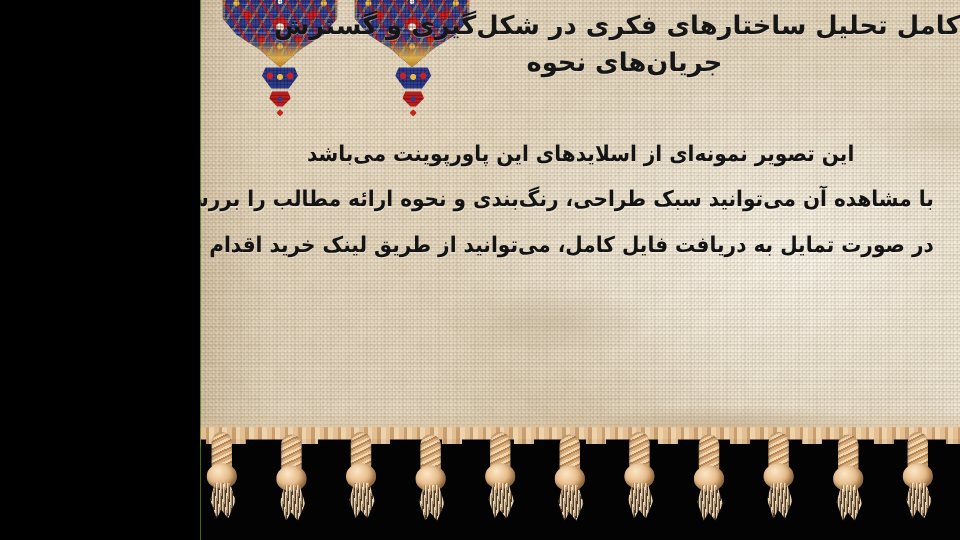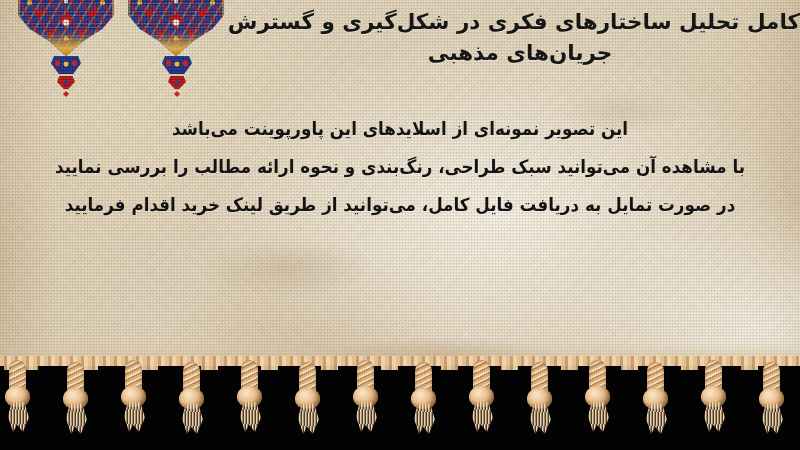--- a/index.html
+++ b/index.html
@@ -3,21 +3,21 @@
 <meta charset="utf-8">
 <title>Persian Carpet Slide</title>
 <style>
   html, body {
     margin: 0;
     padding: 0;
     background: #000;
   }
   #slide {
     position: relative;
-    width: 800px;
+    width: 633px;
     height: 450px;
     overflow: hidden;
     background: #84cc16;
     font-family: "DejaVu Sans", "Liberation Sans", sans-serif;
   }
 
   
   .canvas-field {
     position: absolute;
     left: 0; top: 0;
@@ -293,21 +293,21 @@
     </div>
     <div class="pendant" id="pen-b">
       <div class="p-top"></div>
         <div class="p-mid"></div>
         <div class="p-dot"></div>
     </div>
   </div>
 
   <div class="title">
     <span class="title-line">کامل تحلیل ساختارهای فکری در شکل‌گیری و گسترش</span>
-    <span class="title-line">جریان‌های مذهبی</span>
+    <span class="title-line">جریان‌های نحوه</span>
   </div>
 
   <div class="body-block">
     <span class="body-line">این تصویر نمونه‌ای از اسلایدهای این پاورپوینت می‌باشد</span>
     <span class="body-line">با مشاهده آن می‌توانید سبک طراحی، رنگ‌بندی و نحوه ارائه مطالب را بررسی نمایید</span>
     <span class="body-line">در صورت تمایل به دریافت فایل کامل، می‌توانید از طریق لینک خرید اقدام فرمایید</span>
   </div>
 
   <div class="black-base"></div>
   <div class="fringe-layer" id="fringe">

